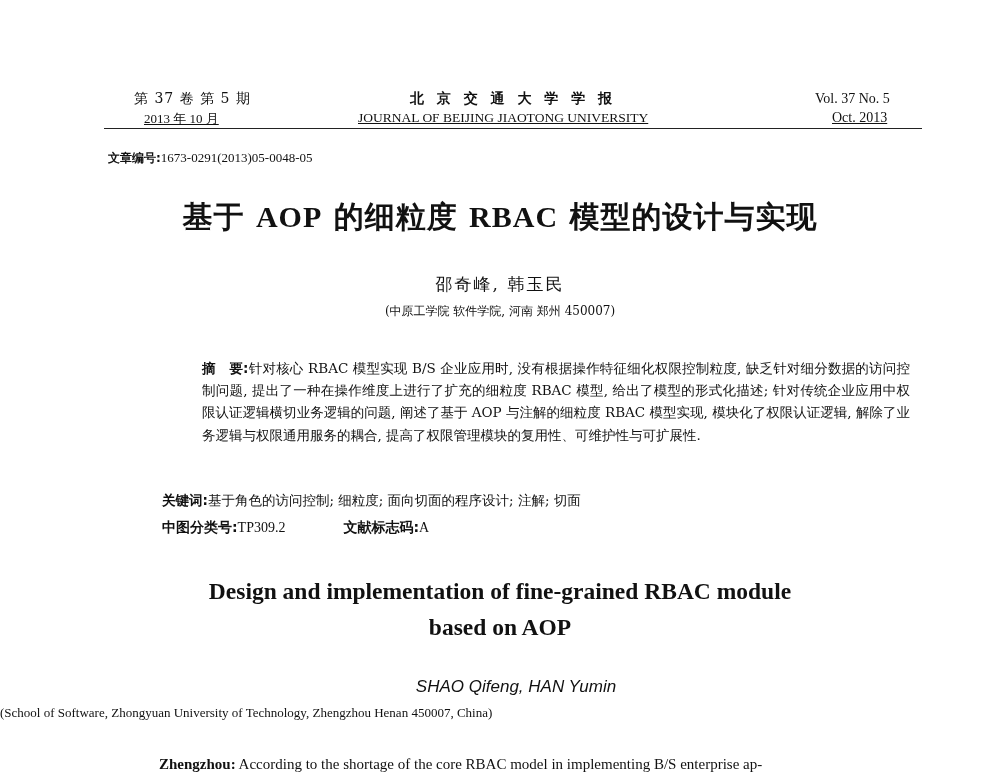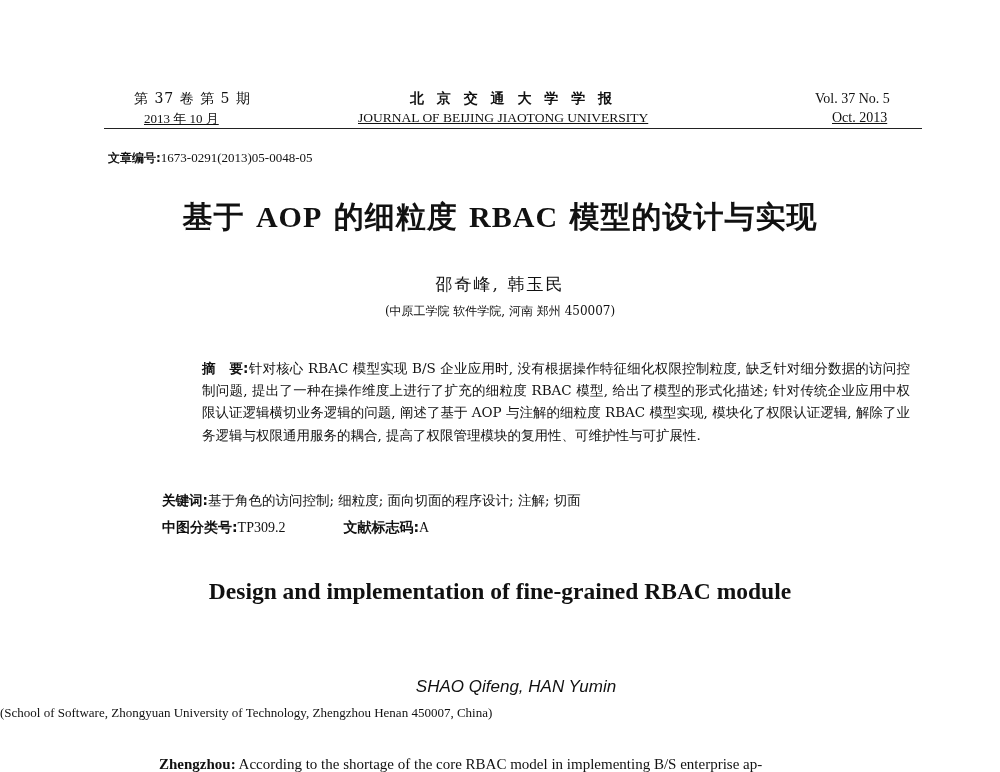--- a/index.html
+++ b/index.html
@@ -55,20 +55,21 @@
 <div class="abs kw">
   <b>关键词:</b><span>基于角色的访问控制; 细粒度; 面向切面的程序设计; 注解; 切面</span>
 </div>
 
 <div class="abs cls">
   <b>中图分类号:</b><span style="font-family:'Liberation Serif',serif;">TP309.2</span><span class="gap"></span><b>文献标志码:</b><span style="font-family:'Liberation Serif',serif;">A</span>
 </div>
 
 <div class="abs title-en">
   <div>Design and implementation of fine-grained RBAC module</div>
+  <div>based on AOP</div>
 </div>
 
 <div class="abs authors-en">SHAO Qifeng,  HAN Yumin</div>
 <div class="abs affil-en">(School of Software, Zhongyuan University of Technology,  Zhengzhou Henan 450007,  China)</div>
 
 <div class="abs abs-en">
   <b>Zhengzhou:</b><span> According to the shortage of the core RBAC model in implementing B/S enterprise ap-</span>
 </div>
 
 </body></html>

